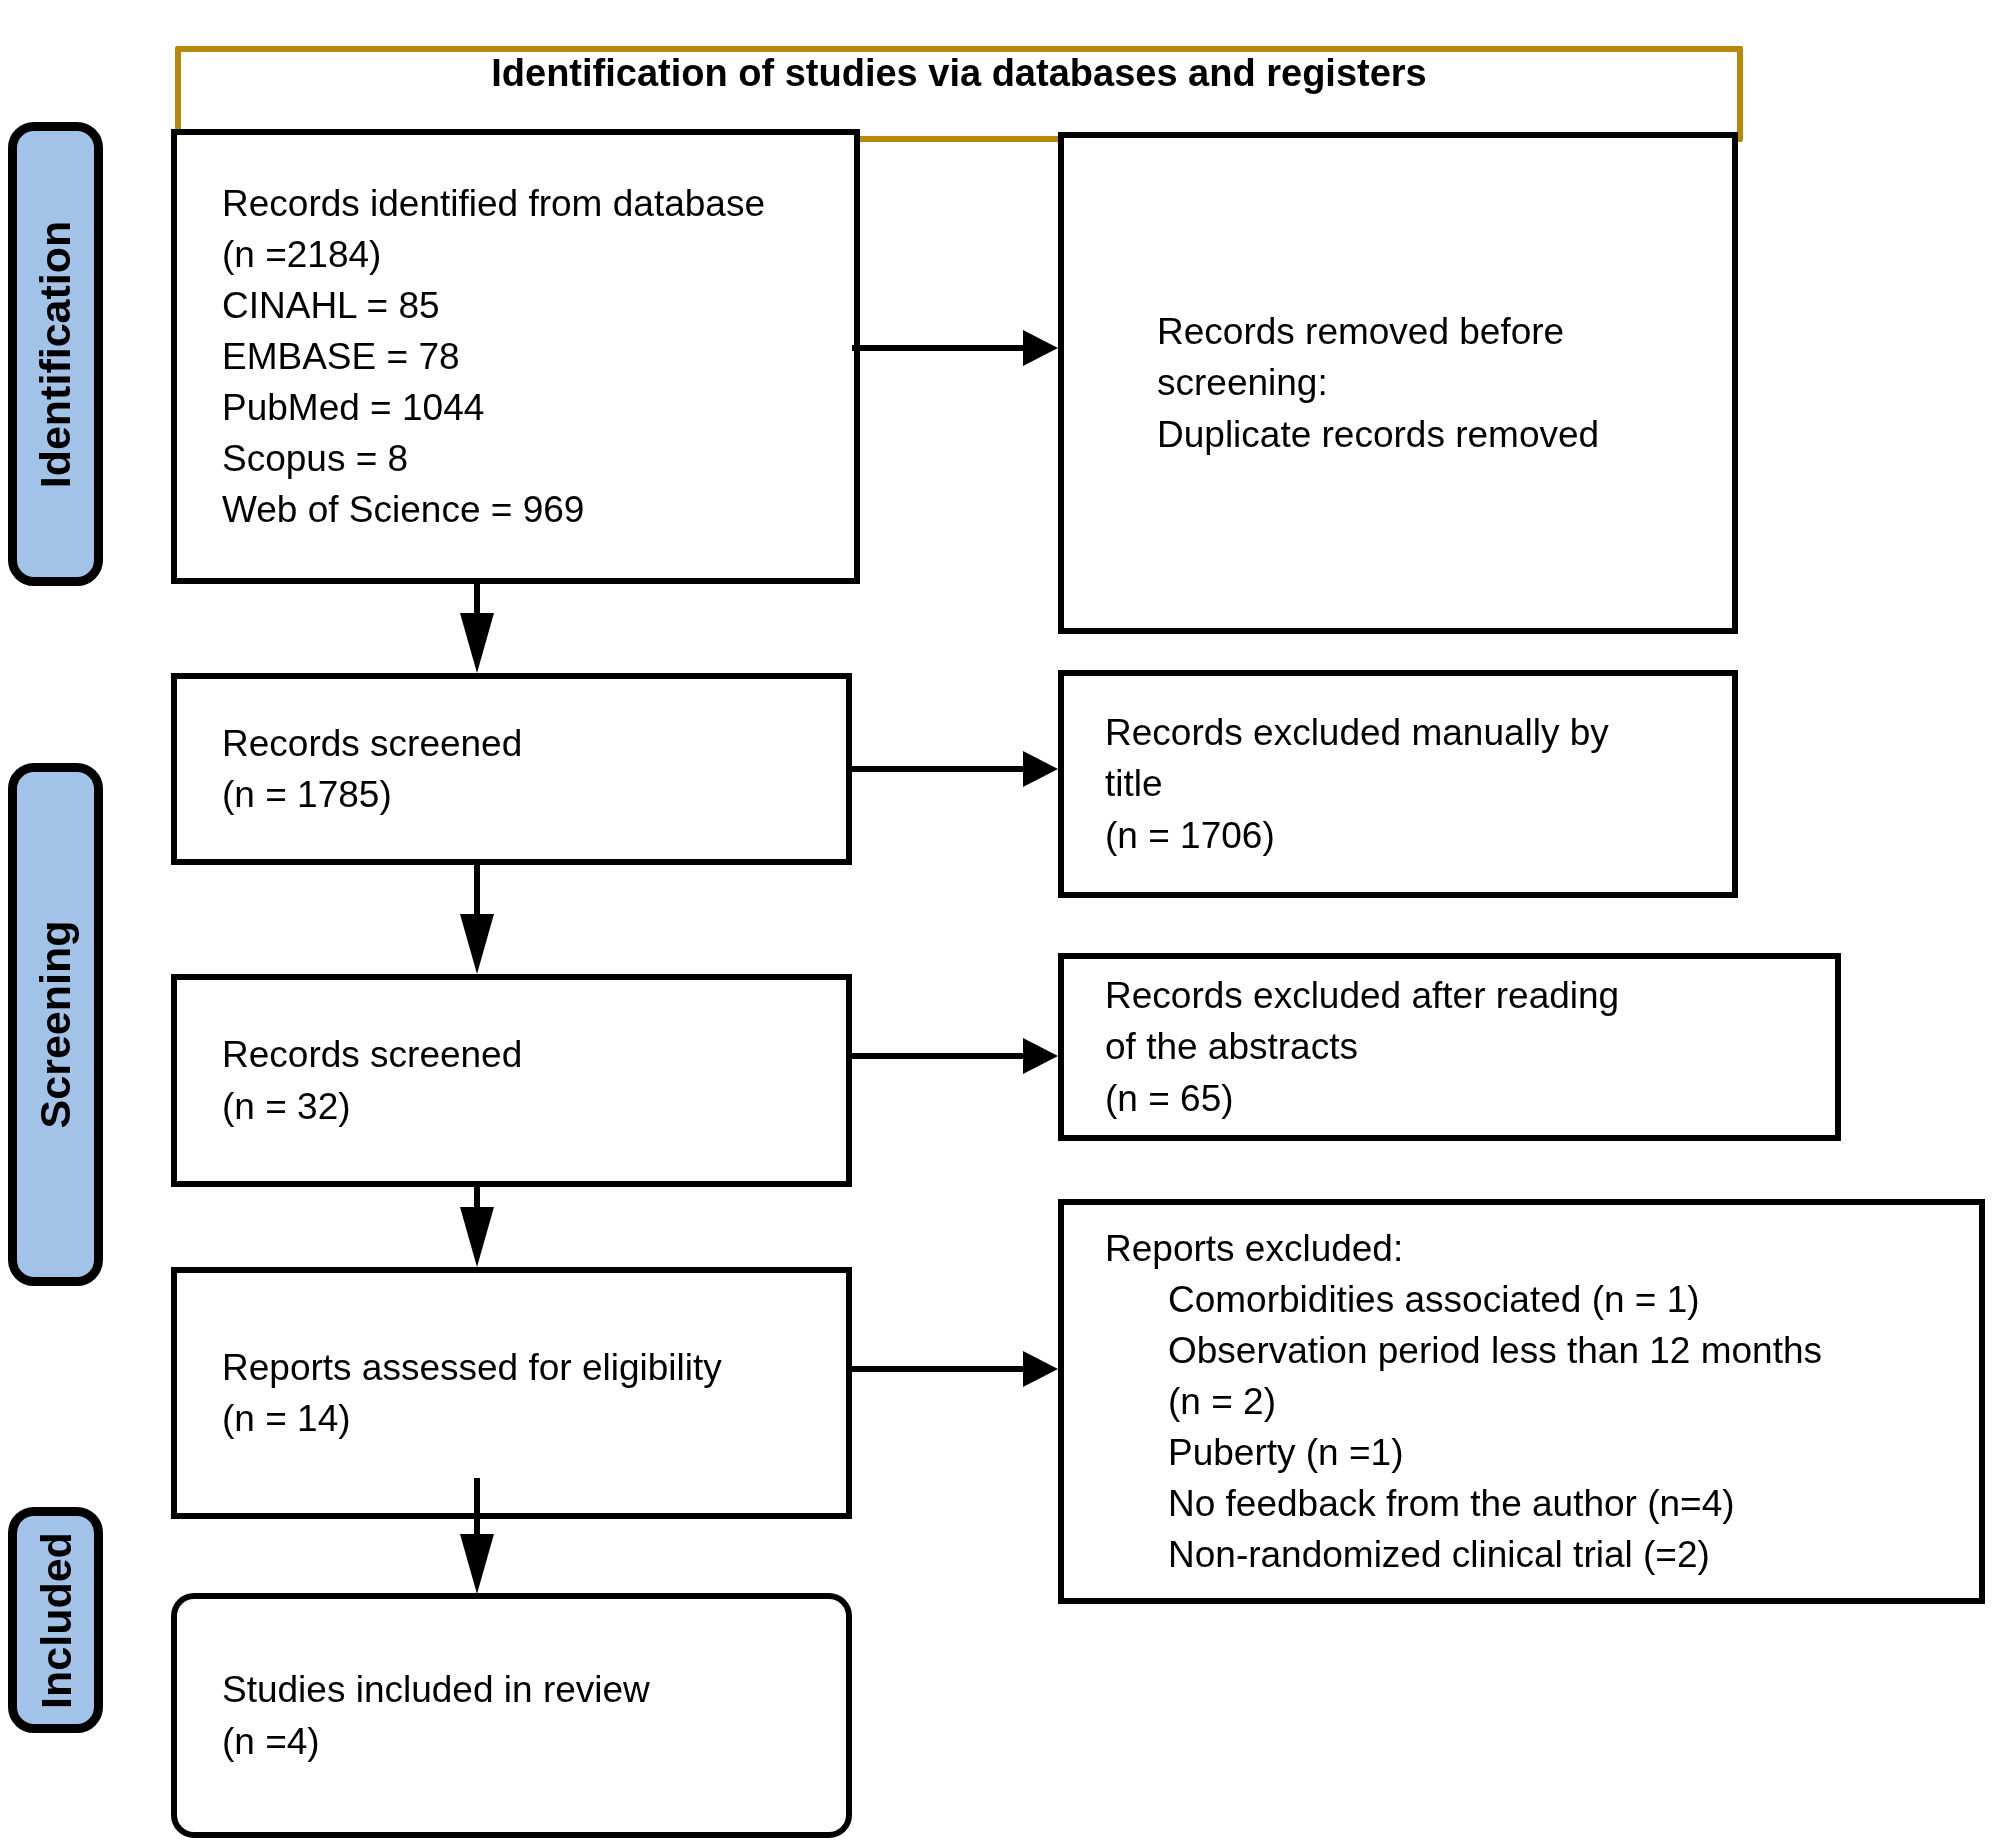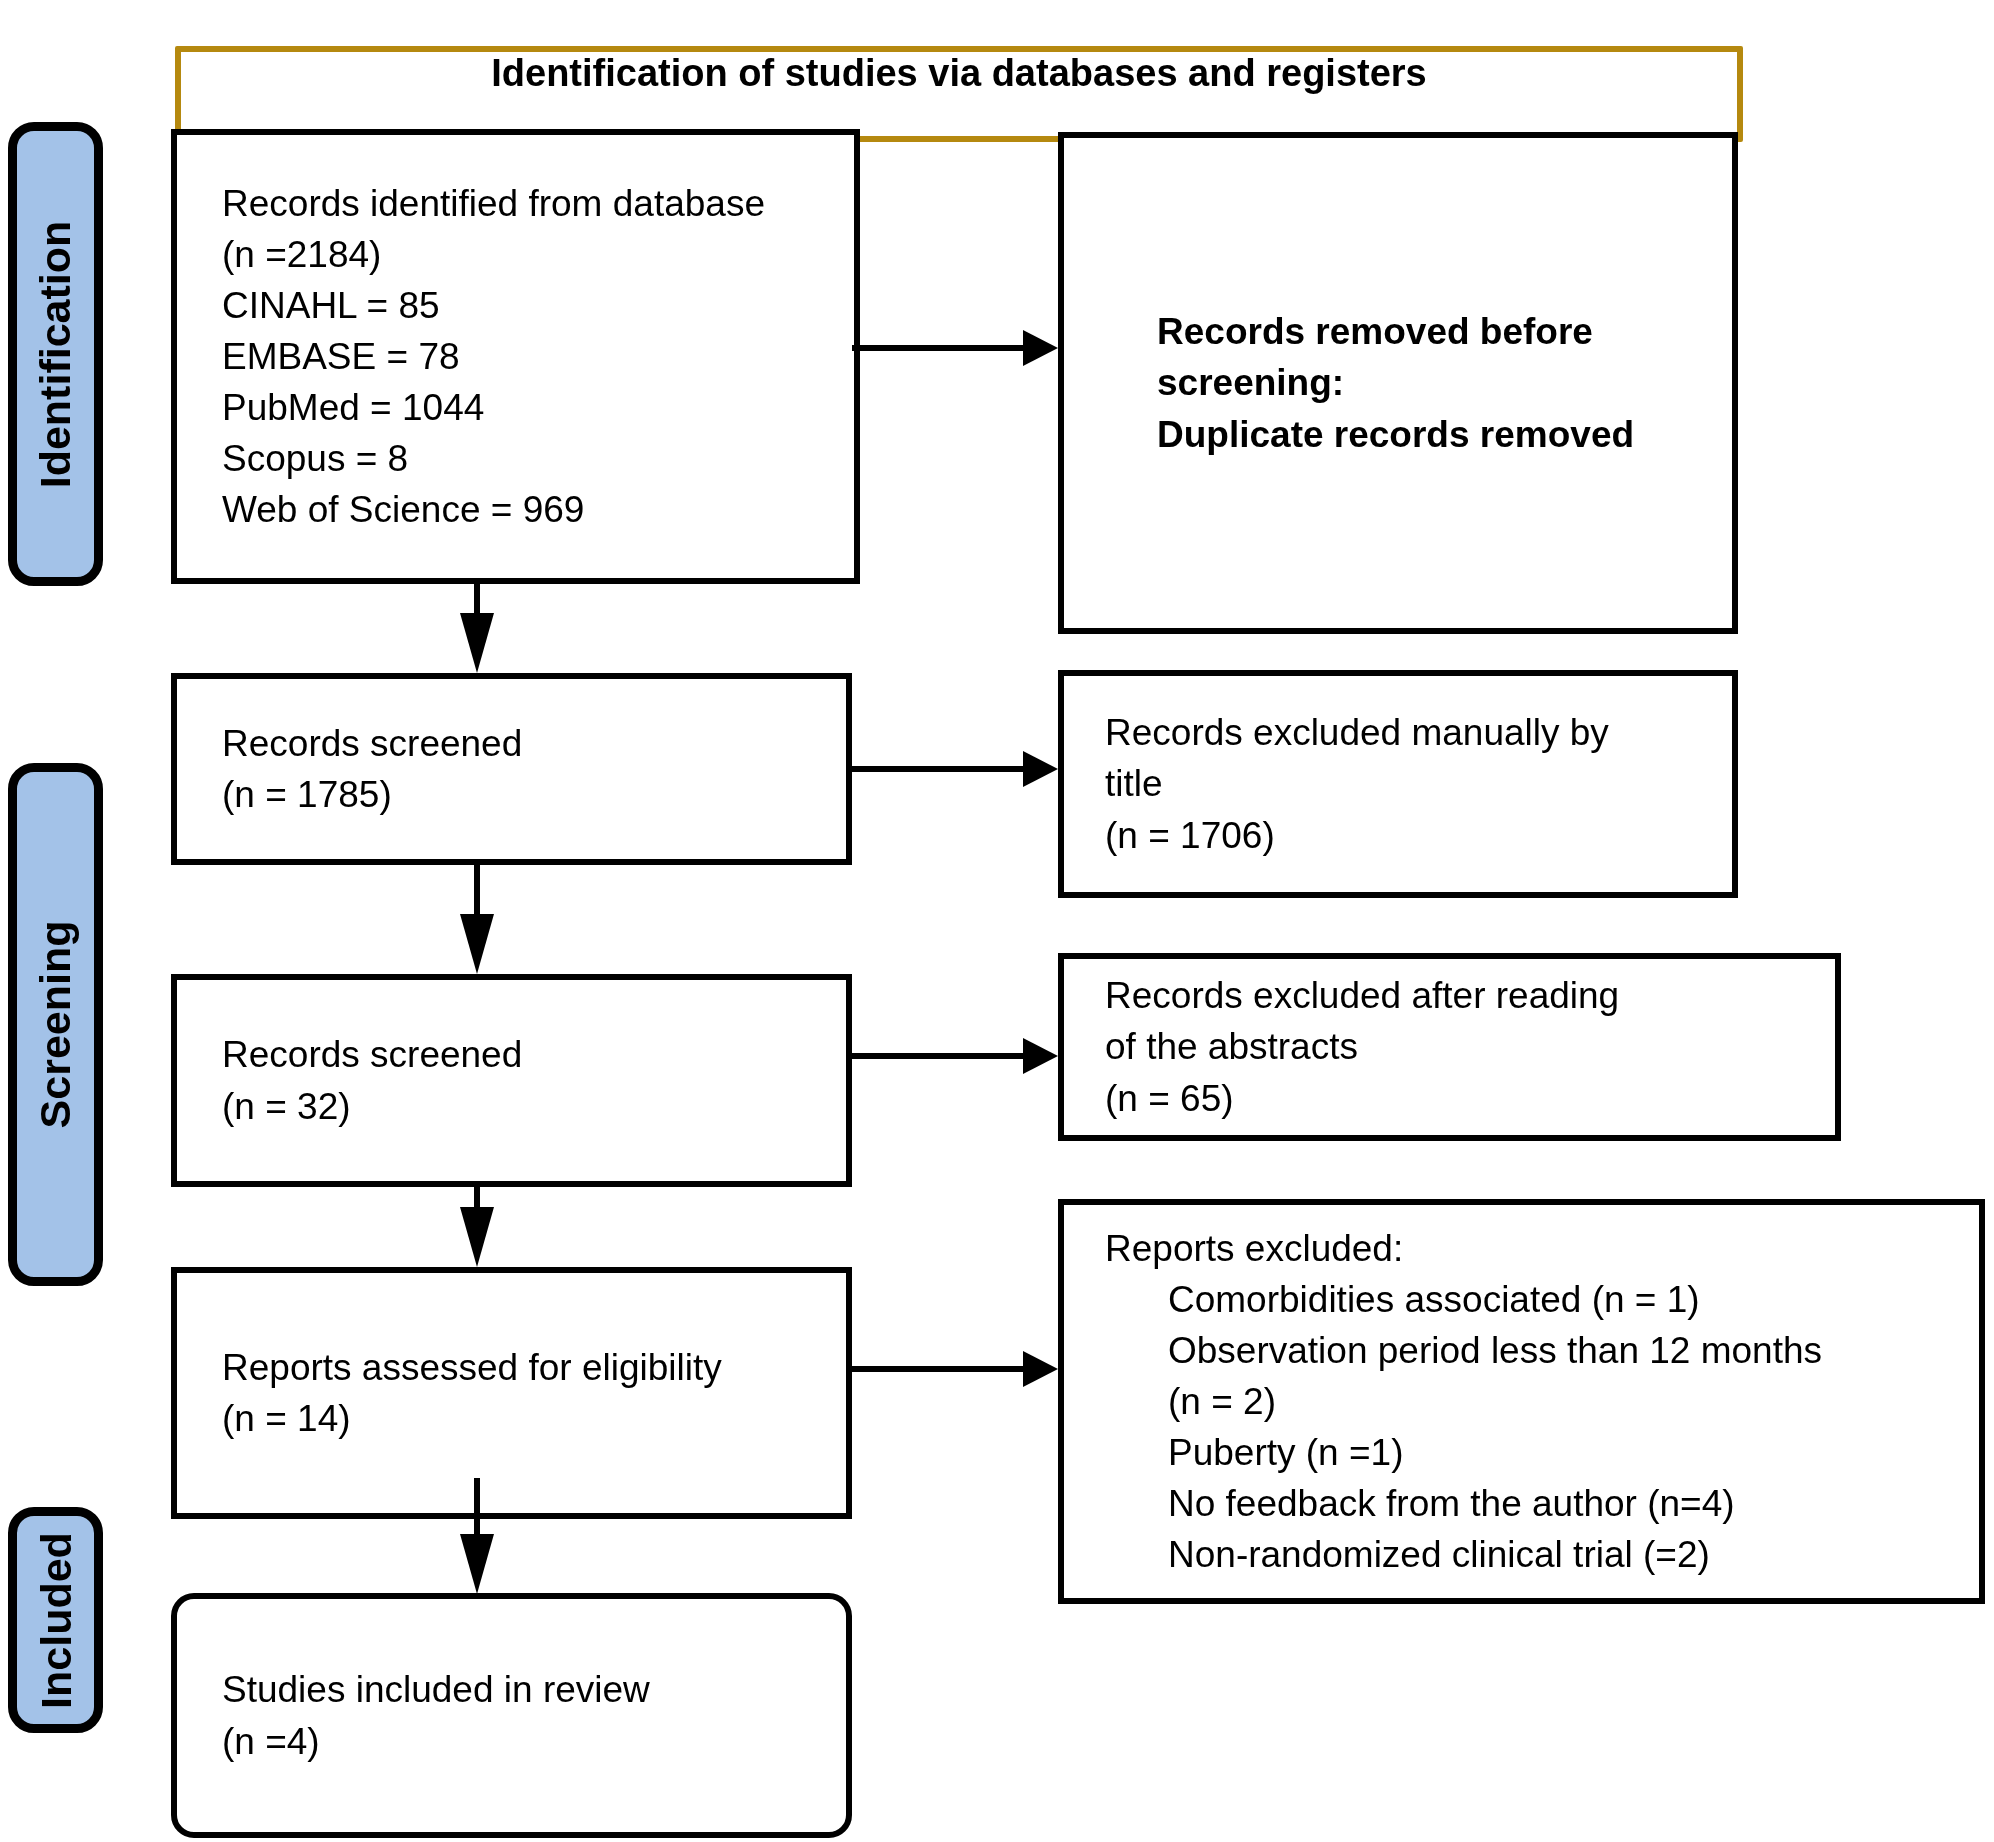--- a/index.html
+++ b/index.html
@@ -57,21 +57,21 @@
     font-size: 37px; line-height: 1.38;
   }
   .box .line { white-space: nowrap; }
   .box .line.ind { padding-left: 63px; }
 
   .pad-left-col  { padding-left: 45px;  padding-right: 18px; }
   .pad-right-col { padding-left: 41px;  padding-right: 18px; }
   .pad-r1        { padding-left: 93px; padding-right: 18px; }
 
   #box-identified        { left: 171px;  top: 129px;  width: 689px; height: 455px; }
-  #box-removed           { left: 1058px; top: 132px;  width: 680px; height: 502px; font-weight: bold; }
+  #box-removed           { left: 1058px; top: 132px;  width: 680px; height: 502px; }
   #box-screened-1        { left: 171px;  top: 673px; width: 681px; height: 192px; }
   #box-excluded-title    { left: 1058px; top: 670px; width: 680px; height: 228px; }
   #box-screened-2        { left: 171px;  top: 974px; width: 681px; height: 213px; }
   #box-excluded-abstract { left: 1058px; top: 953px; width: 783px; height: 188px; }
   #box-assessed          { left: 171px;  top: 1267px; width: 681px; height: 252px; }
   #box-reports-excluded  { left: 1058px; top: 1199px; width: 927px; height: 405px; }
   #box-included-review   { left: 171px;  top: 1593px; width: 681px; height: 245px; border-radius: 23px; }
 
   
   .varrow {

